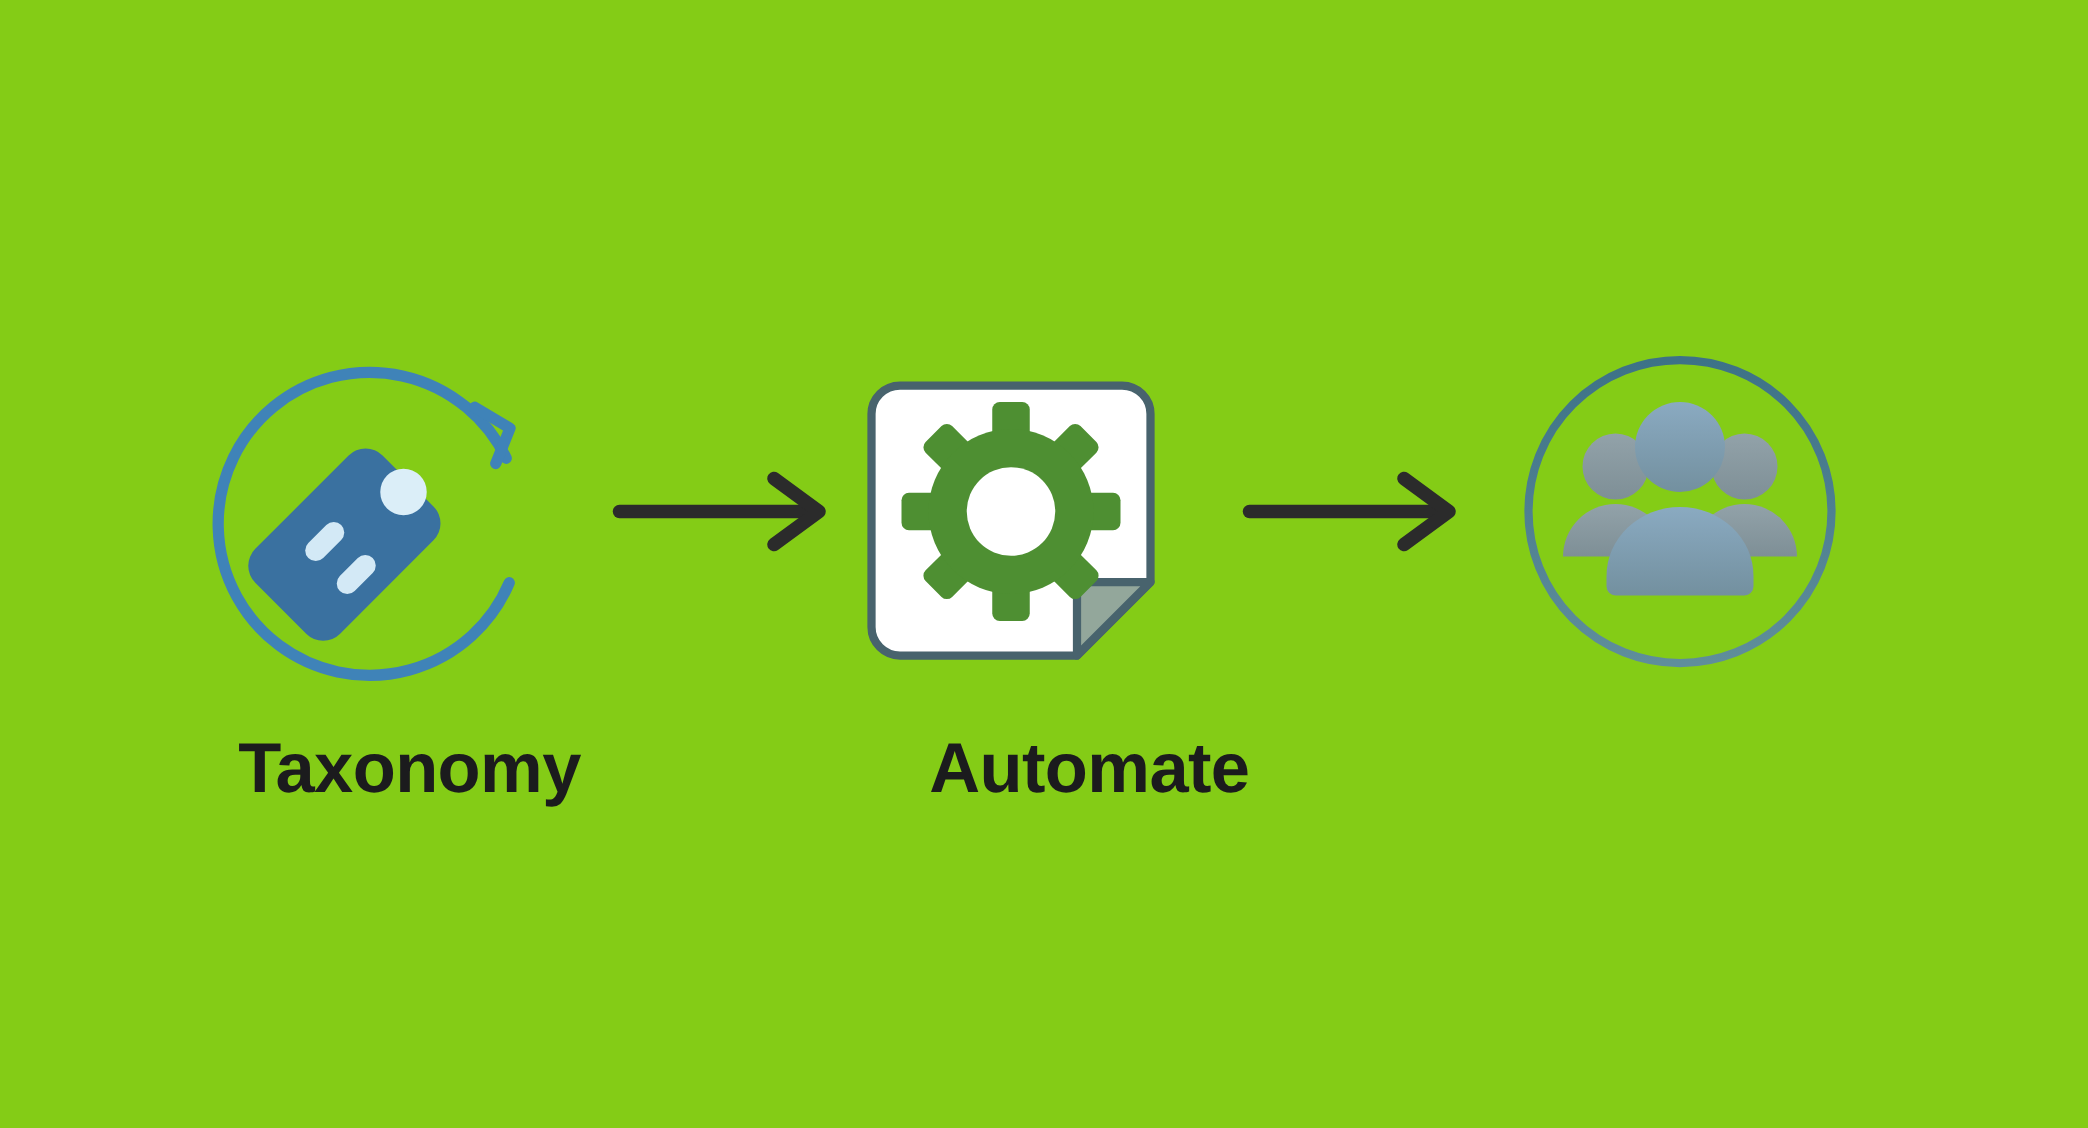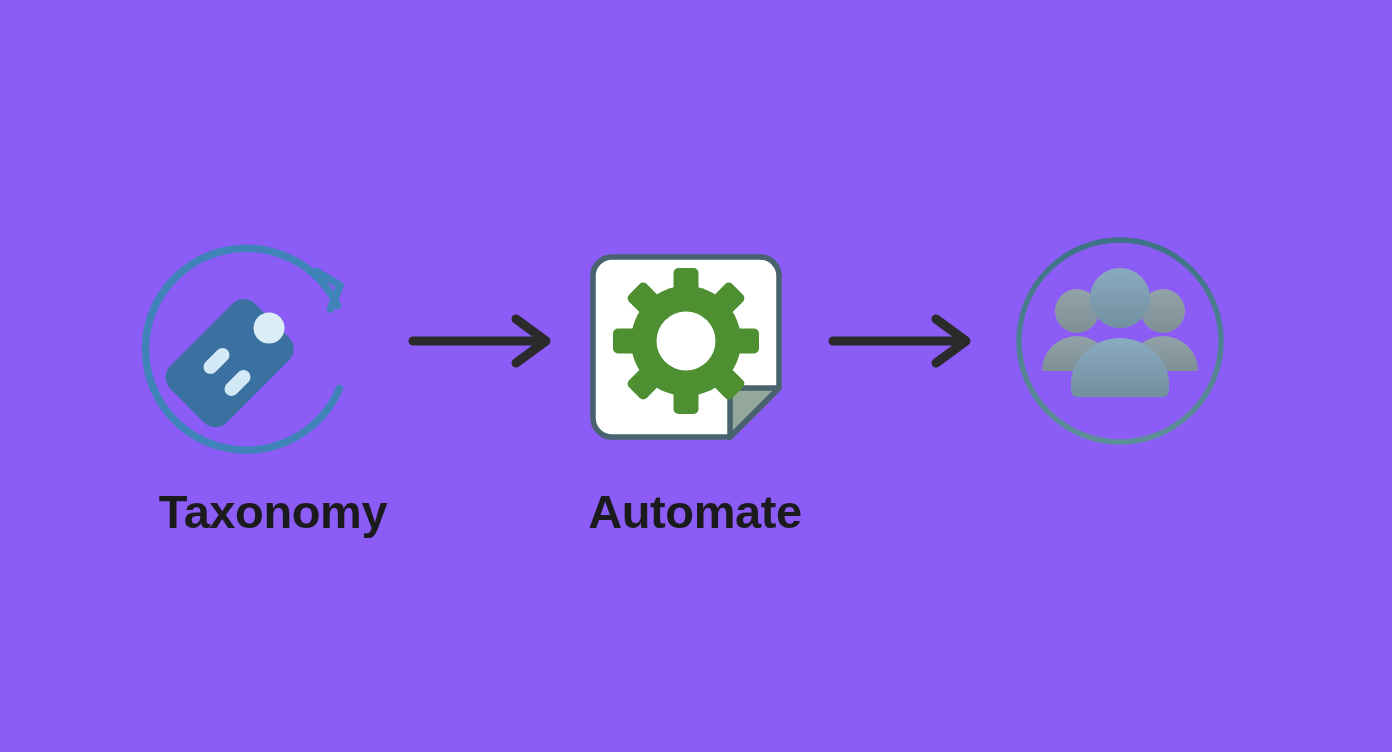--- a/index.html
+++ b/index.html
@@ -11,21 +11,21 @@
     height: 752px;
     background: #ffffff;
     font-family: "Liberation Sans", sans-serif;
     overflow: hidden;
   }
 
   .flow-canvas {
     position: relative;
     width: 1392px;
     height: 752px;
-    background: #8b5cf6;
+    background: #84cc16;
   }
 
   
   .step {
     position: absolute;
     display: flex;
     flex-direction: column;
     align-items: center;
     width: 300px;
   }
@@ -41,21 +41,21 @@
     font-size: 47px;
     font-weight: bold;
     color: #1b1b1d;
     letter-spacing: -0.4px;
     white-space: nowrap;
     text-align: center;
   }
 
   
   #step-taxonomy { left: 123px; top: 236px; }
-  #step-automate { left: 545px; top: 236px; }
+  #step-automate { left: 533px; top: 236px; align-items: flex-end; }
   #step-onboard  { left: 970px; top: 236px; }
 
   
   .connector {
     position: absolute;
     line-height: 0;
   }
   #connector-1 { left: 408px; top: 312px; }
   #connector-2 { left: 828px; top: 312px; }
 

